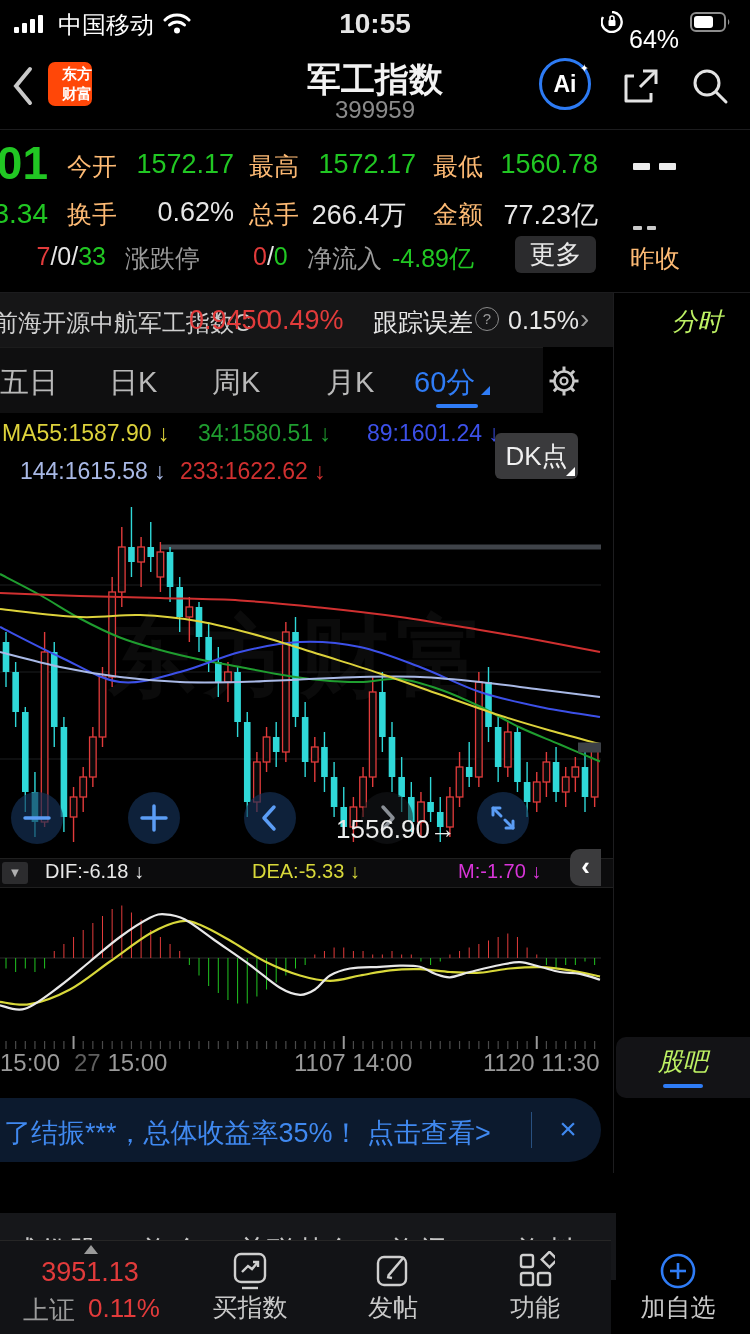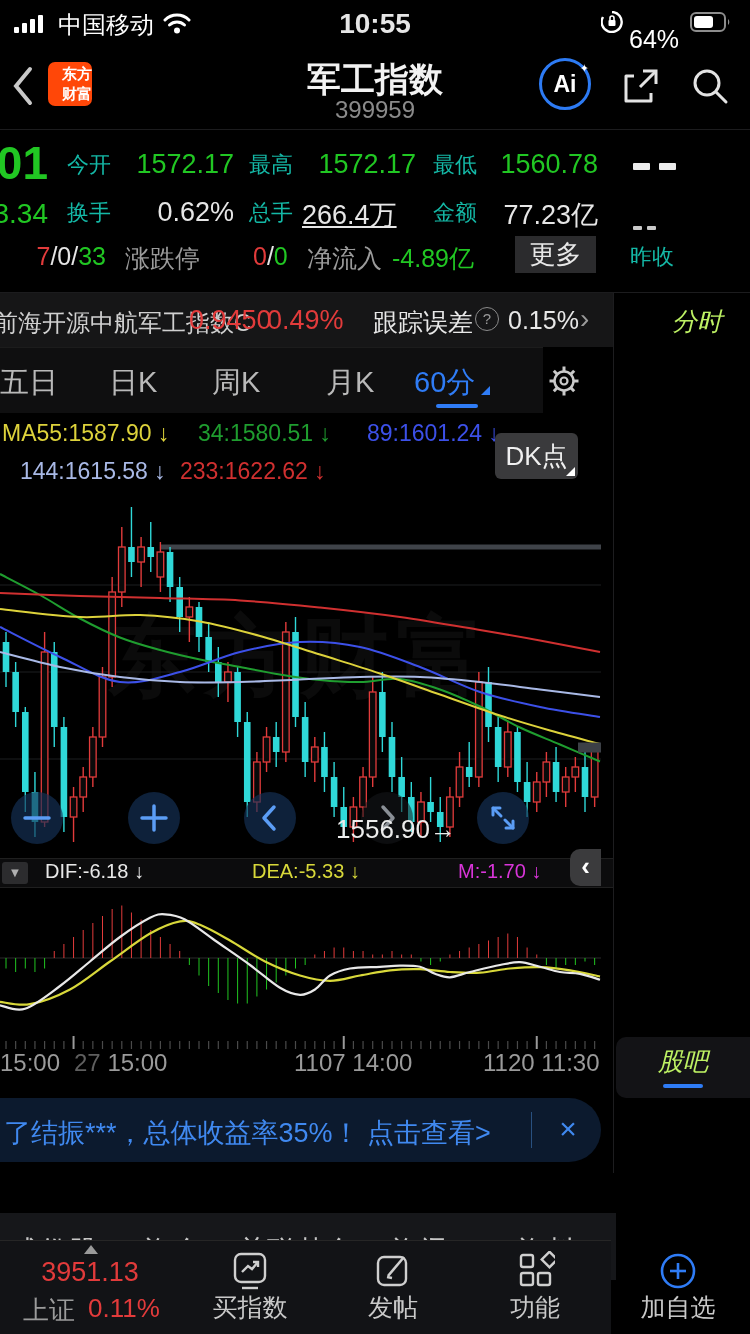--- a/index.html
+++ b/index.html
@@ -6,38 +6,38 @@
   #screen{position:relative;width:750px;height:1334px;background:#000;overflow:hidden;
           font-family:"Liberation Sans","DejaVu Sans",sans-serif;color:#e6e6e6;}
   .abs{position:absolute;}
   .grn{color:#21c723;}
   .red{color:#e23b3b;}
   .wt{color:#e6e6e6;}
   .gry{color:#9b9b9b;}
   .dim{color:#5f5f5f;}
   .blue{color:#2f7cf6;}
   .bannerblue{color:#4089f0;}
-  .lbl{font-size:22px;color:#14b8a6;}
+  .lbl{font-size:25px;color:#fdba74;}
   .val{font-size:27px;}
   .hairline{position:absolute;left:0;width:750px;height:1px;background:#1c1c1e;}
   
   .sb-time{font-size:28px;font-weight:bold;text-align:center;}
   .carrier{font-size:24px;color:#fff;}
   
   .title{font-size:34px;font-weight:bold;color:#f2f2f2;text-align:center;}
   .code{font-size:24px;color:#8a8a8a;text-align:center;}
   .logo{width:44px;height:44px;background:#ff4708;border-radius:7px;color:#fff;
         font-size:15px;font-weight:bold;text-align:right;line-height:20px;padding-top:2px;box-sizing:border-box;}
   .ai-circle{width:46px;height:46px;border:3px solid #2d7bf4;border-radius:50%;
              color:#fff;font-weight:bold;font-size:23px;text-align:center;line-height:46px;}
   .ai-spark{position:absolute;right:2px;top:4px;font-size:11px;color:#fff;}
   
   .bigprice{font-size:46px;font-weight:bold;text-align:right;}
   .r3{font-size:25px;}
-  .morebtn{background:#2b2b2d;border-radius:0;color:#e8e8e8;font-size:26px;
+  .morebtn{background:#2b2b2d;border-radius:6px;color:#e8e8e8;font-size:26px;
            text-align:center;line-height:37px;}
   .dashbig span{display:inline-block;width:17px;height:7px;background:#ececec;margin-right:9px;border-radius:1px;}
   .dashsm span{display:inline-block;width:9px;height:4px;background:#c9c9c9;margin-right:5px;border-radius:1px;}
   
   .fundbar{background:#161617;}
   .qmark{width:22px;height:22px;border:1px solid #8a8a8a;border-radius:50%;color:#9a9a9a;
          font-size:15px;text-align:center;line-height:22px;}
   
   .ptab{font-size:29px;color:#b9b9b9;}
   .ptab.active{color:#2f7cf6;}
@@ -150,21 +150,21 @@
     <span class="abs lbl" style="left:67px;top:20px;">今开</span>
     <span class="abs val grn" style="left:120px;top:19px;width:114px;text-align:right;">1572.17</span>
     <span class="abs lbl" style="left:249px;top:20px;">最高</span>
     <span class="abs val grn" style="left:302px;top:19px;width:114px;text-align:right;">1572.17</span>
     <span class="abs lbl" style="left:433px;top:20px;">最低</span>
     <span class="abs val grn" style="left:484px;top:19px;width:114px;text-align:right;">1560.78</span>
 
     <span class="abs lbl" style="left:67px;top:68px;">换手</span>
     <span class="abs val wt" style="left:120px;top:67px;width:114px;text-align:right;">0.62%</span>
     <span class="abs lbl" style="left:249px;top:68px;">总手</span>
-    <span class="abs val wt" style="left:302px;top:67px;width:114px;text-align:left;text-decoration:underline;">266.4万</span>
+    <span class="abs val wt" style="left:302px;top:67px;width:114px;text-align:center;">266.4万</span>
     <span class="abs lbl" style="left:433px;top:68px;">金额</span>
     <span class="abs val wt" style="left:484px;top:67px;width:114px;text-align:right;">77.23亿</span>
 
     <span class="abs r3 gry" style="left:125px;top:112px;">涨跌停</span>
     <span class="abs r3" style="left:253px;top:112px;"><span class="red">0</span><span class="wt">/</span><span class="grn">0</span></span>
     <span class="abs r3 gry" style="left:307px;top:112px;">净流入</span>
     <span class="abs r3 grn" style="left:392px;top:112px;">-4.89亿</span>
     <div class="abs morebtn" style="left:515px;top:106px;width:81px;height:37px;">更多</div>
 
     <div class="abs dashbig" style="left:633px;top:26px;"><span></span><span></span></div>

